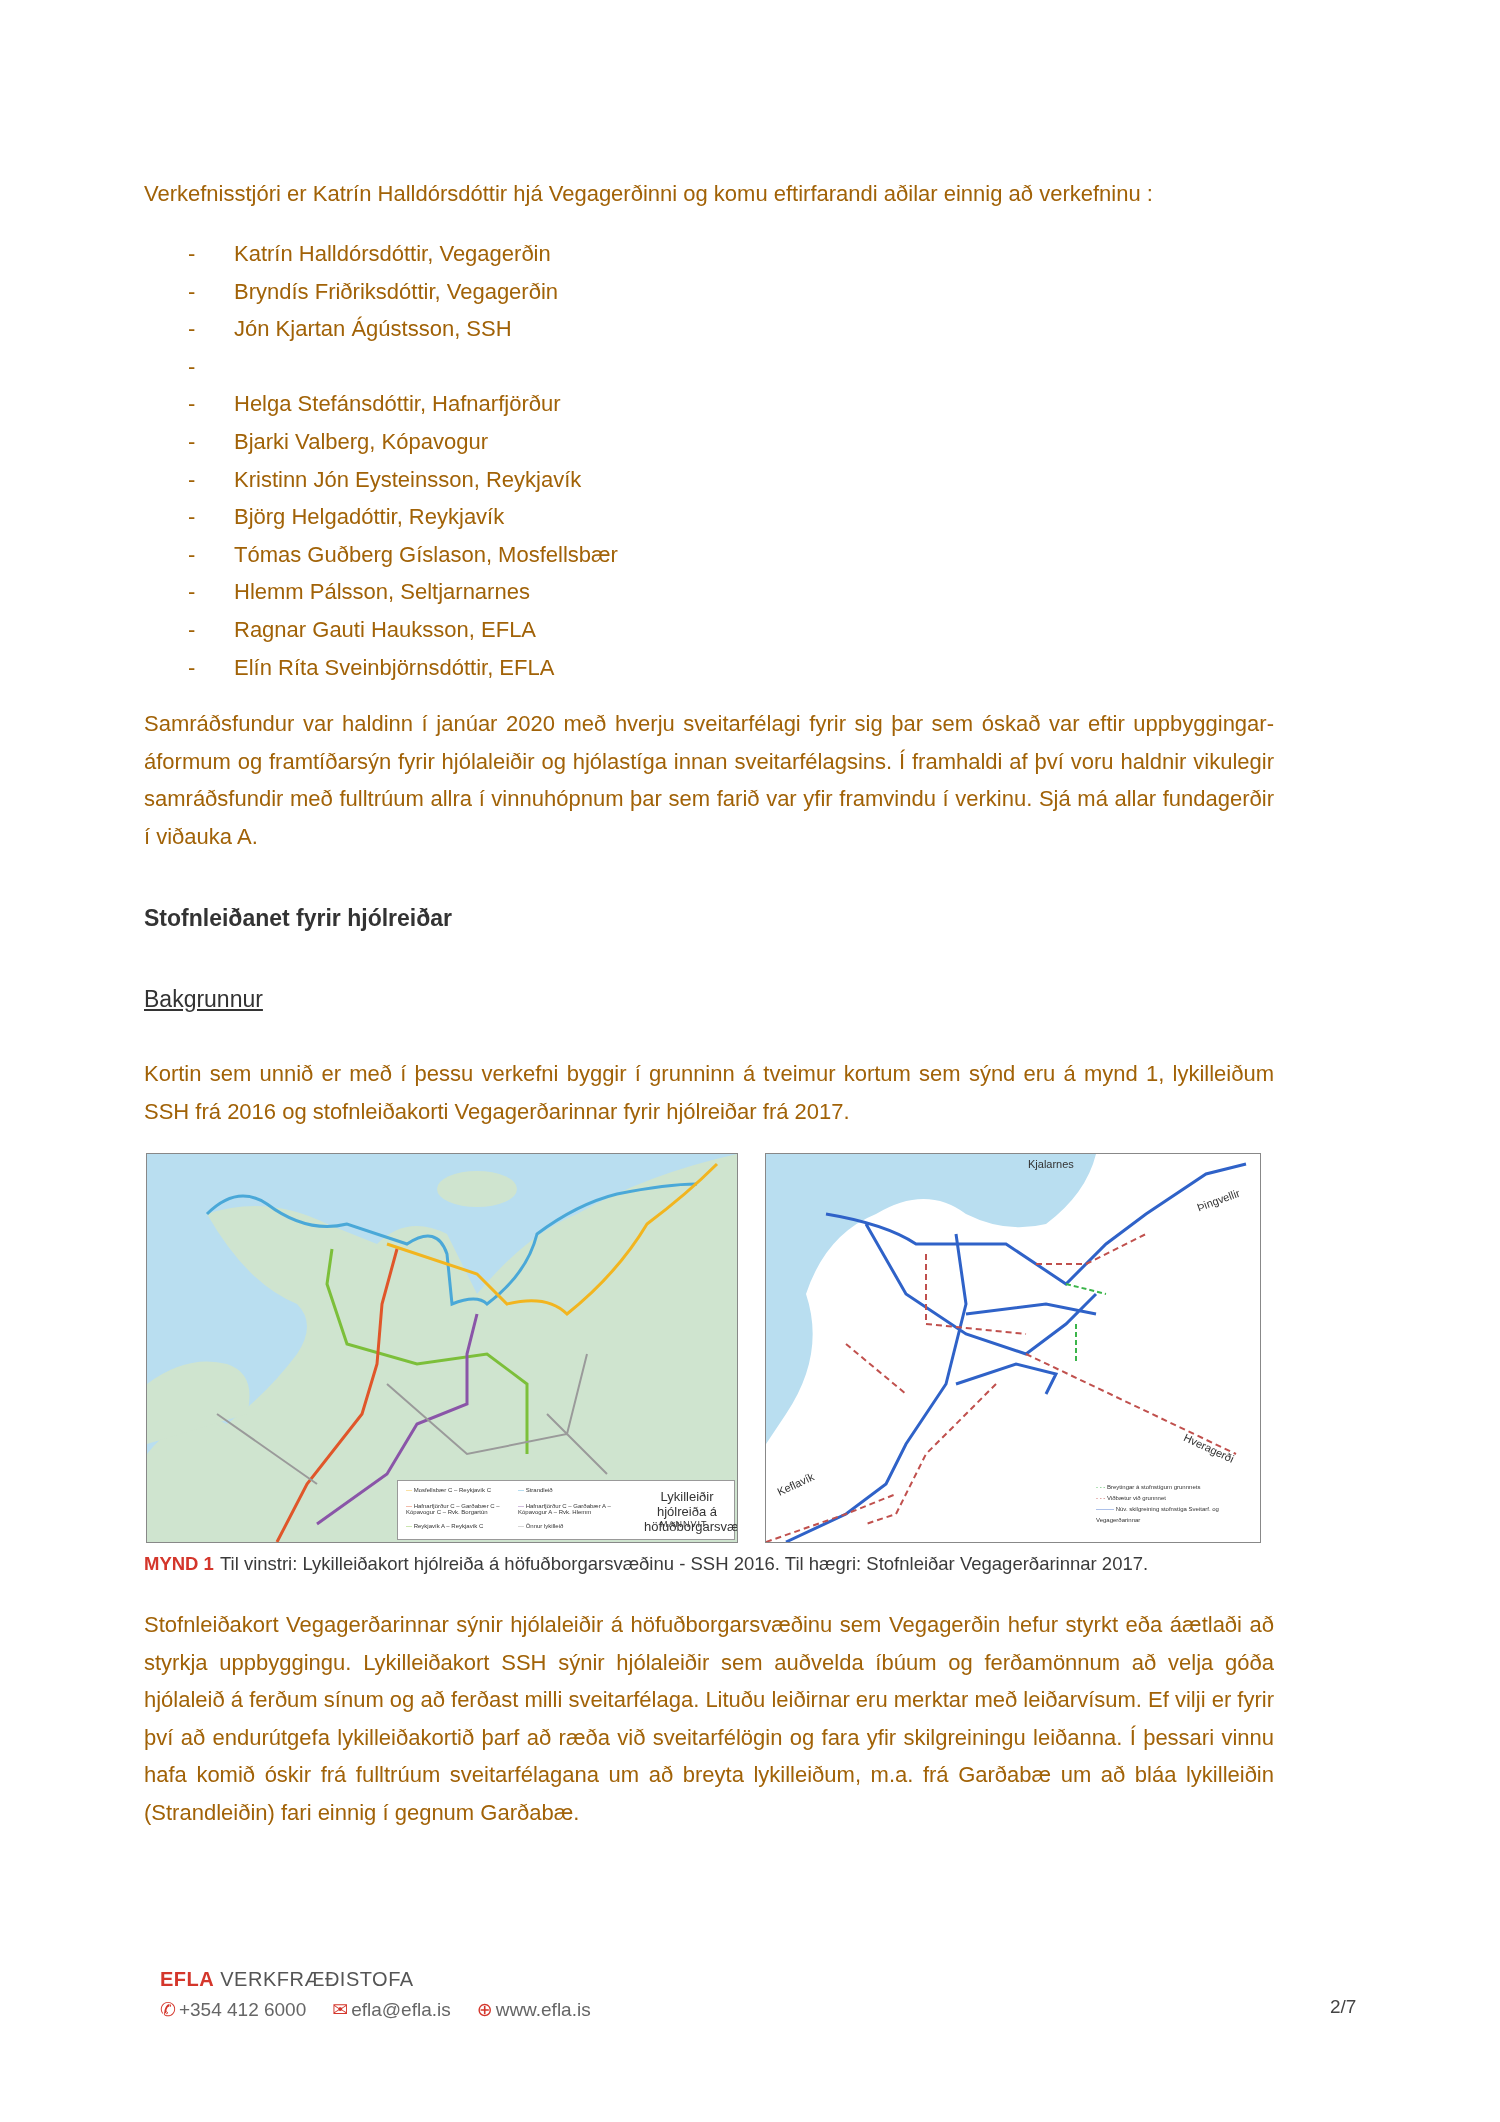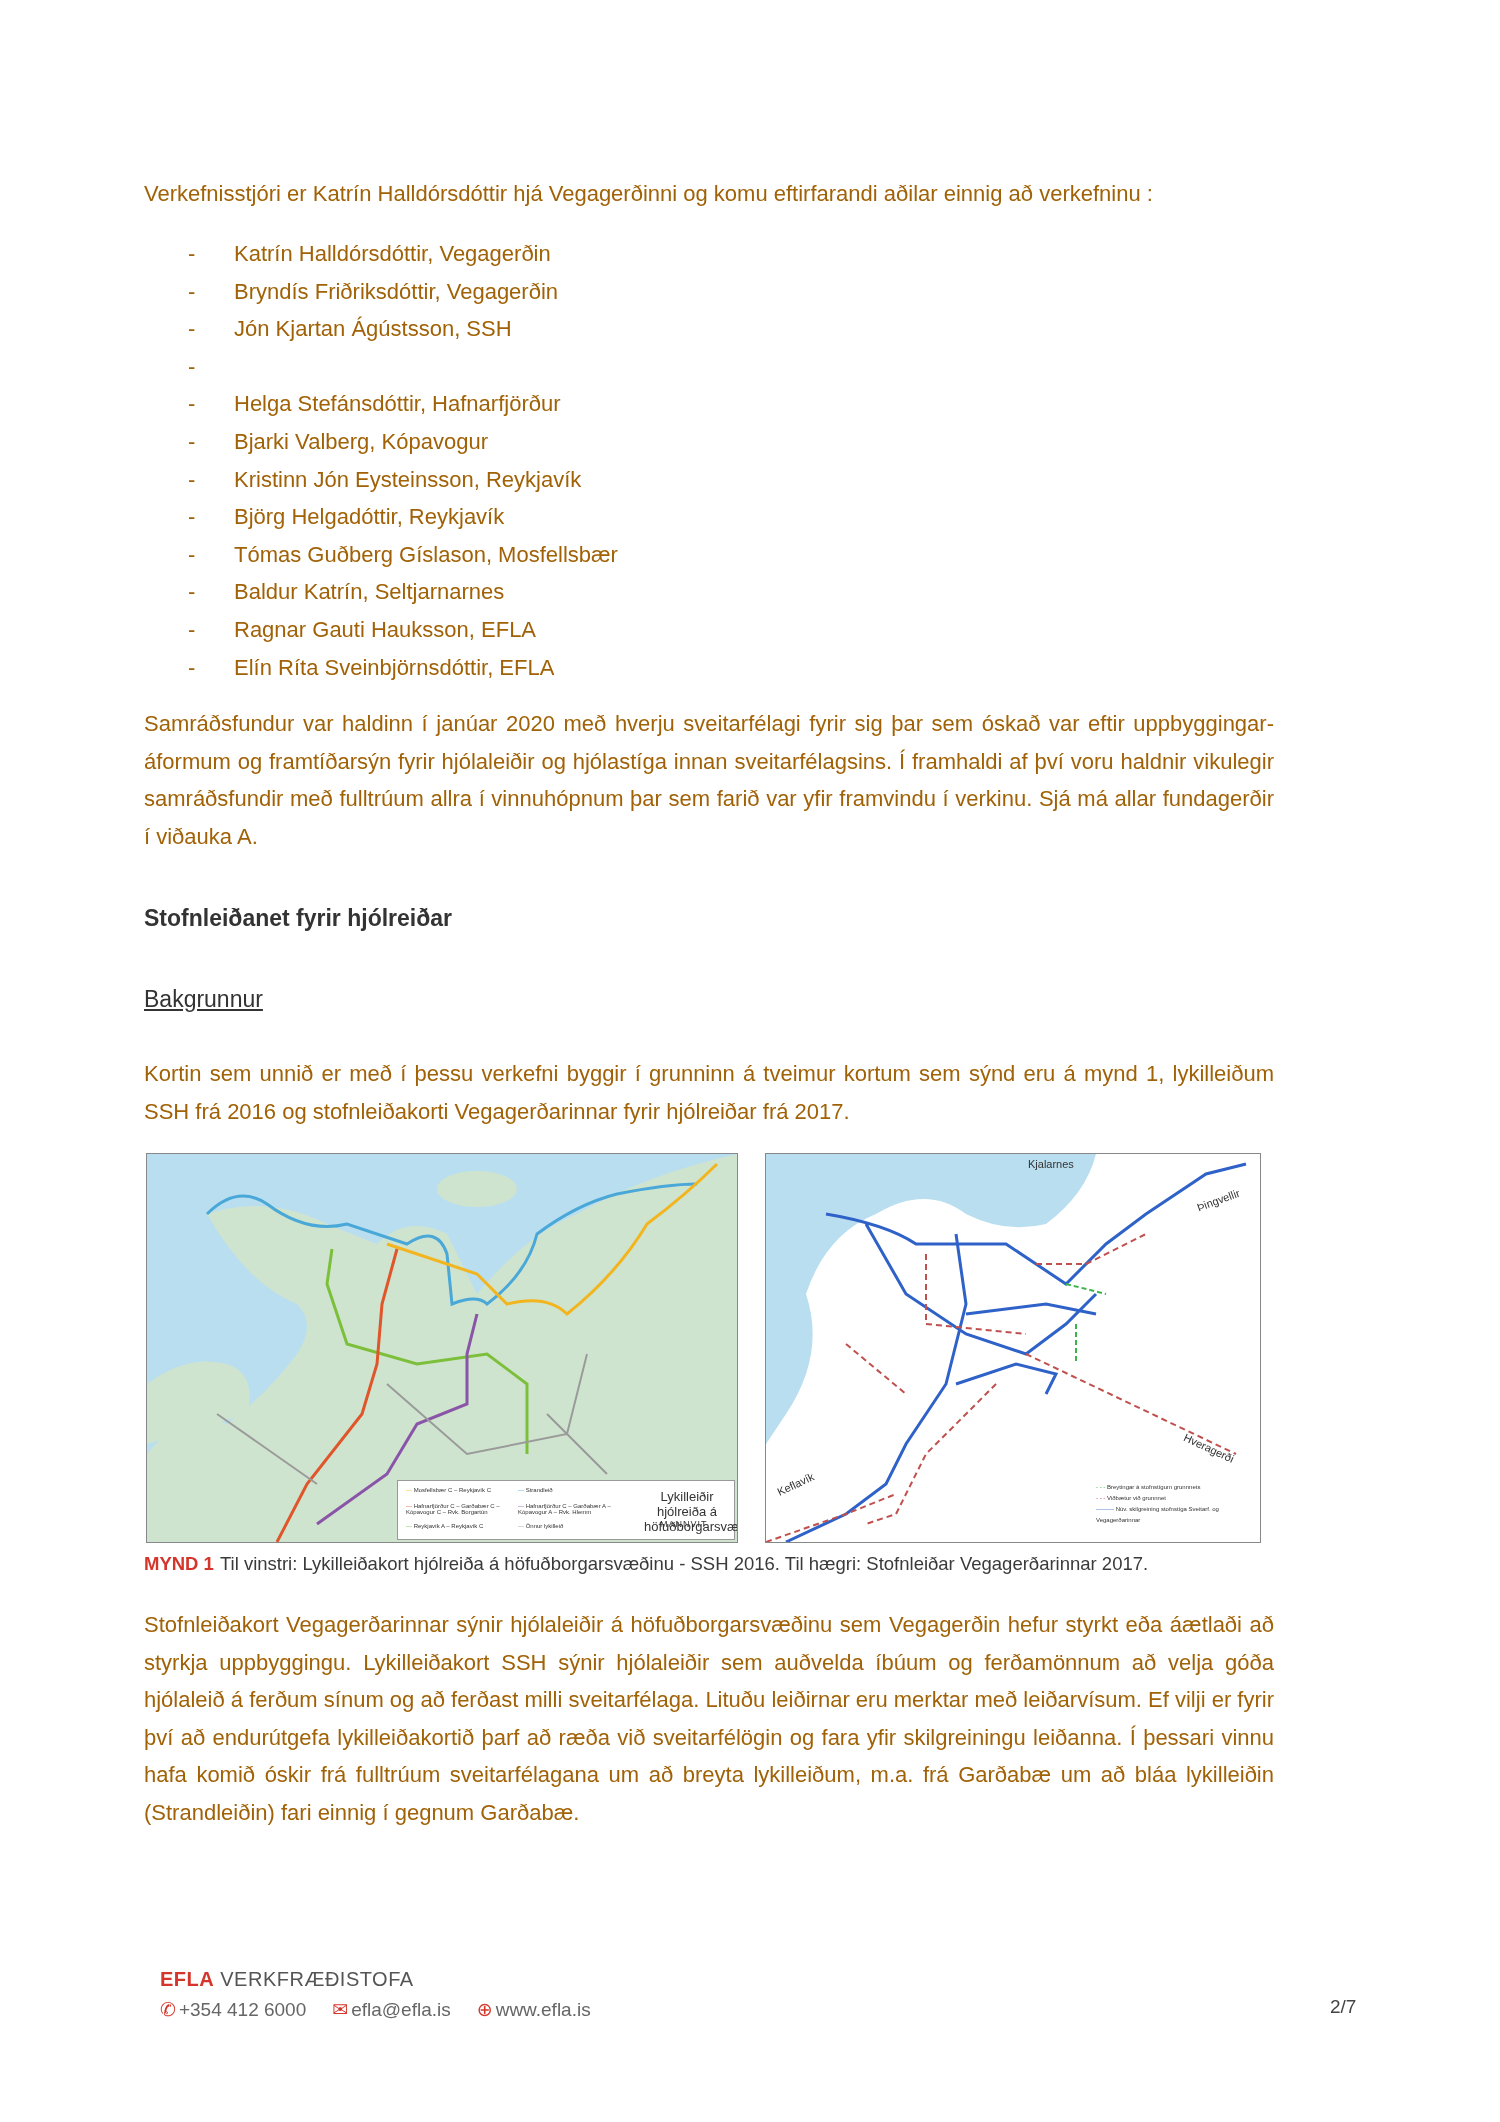--- a/index.html
+++ b/index.html
@@ -66,21 +66,21 @@
     <li>
         <span class="dash">-</span>
         <span>Björg Helgadóttir, Reykjavík</span>
       </li>
     <li>
         <span class="dash">-</span>
         <span>Tómas Guðberg Gíslason, Mosfellsbær</span>
       </li>
     <li>
         <span class="dash">-</span>
-        <span>Baldur Katrín, Seltjarnarnes</span>
+        <span>Hlemm Pálsson, Seltjarnarnes</span>
       </li>
     <li>
         <span class="dash">-</span>
         <span>Ragnar Gauti Hauksson, EFLA</span>
       </li>
     <li>
         <span class="dash">-</span>
         <span>Elín Ríta Sveinbjörnsdóttir, EFLA</span>
       </li>
   </ul>

